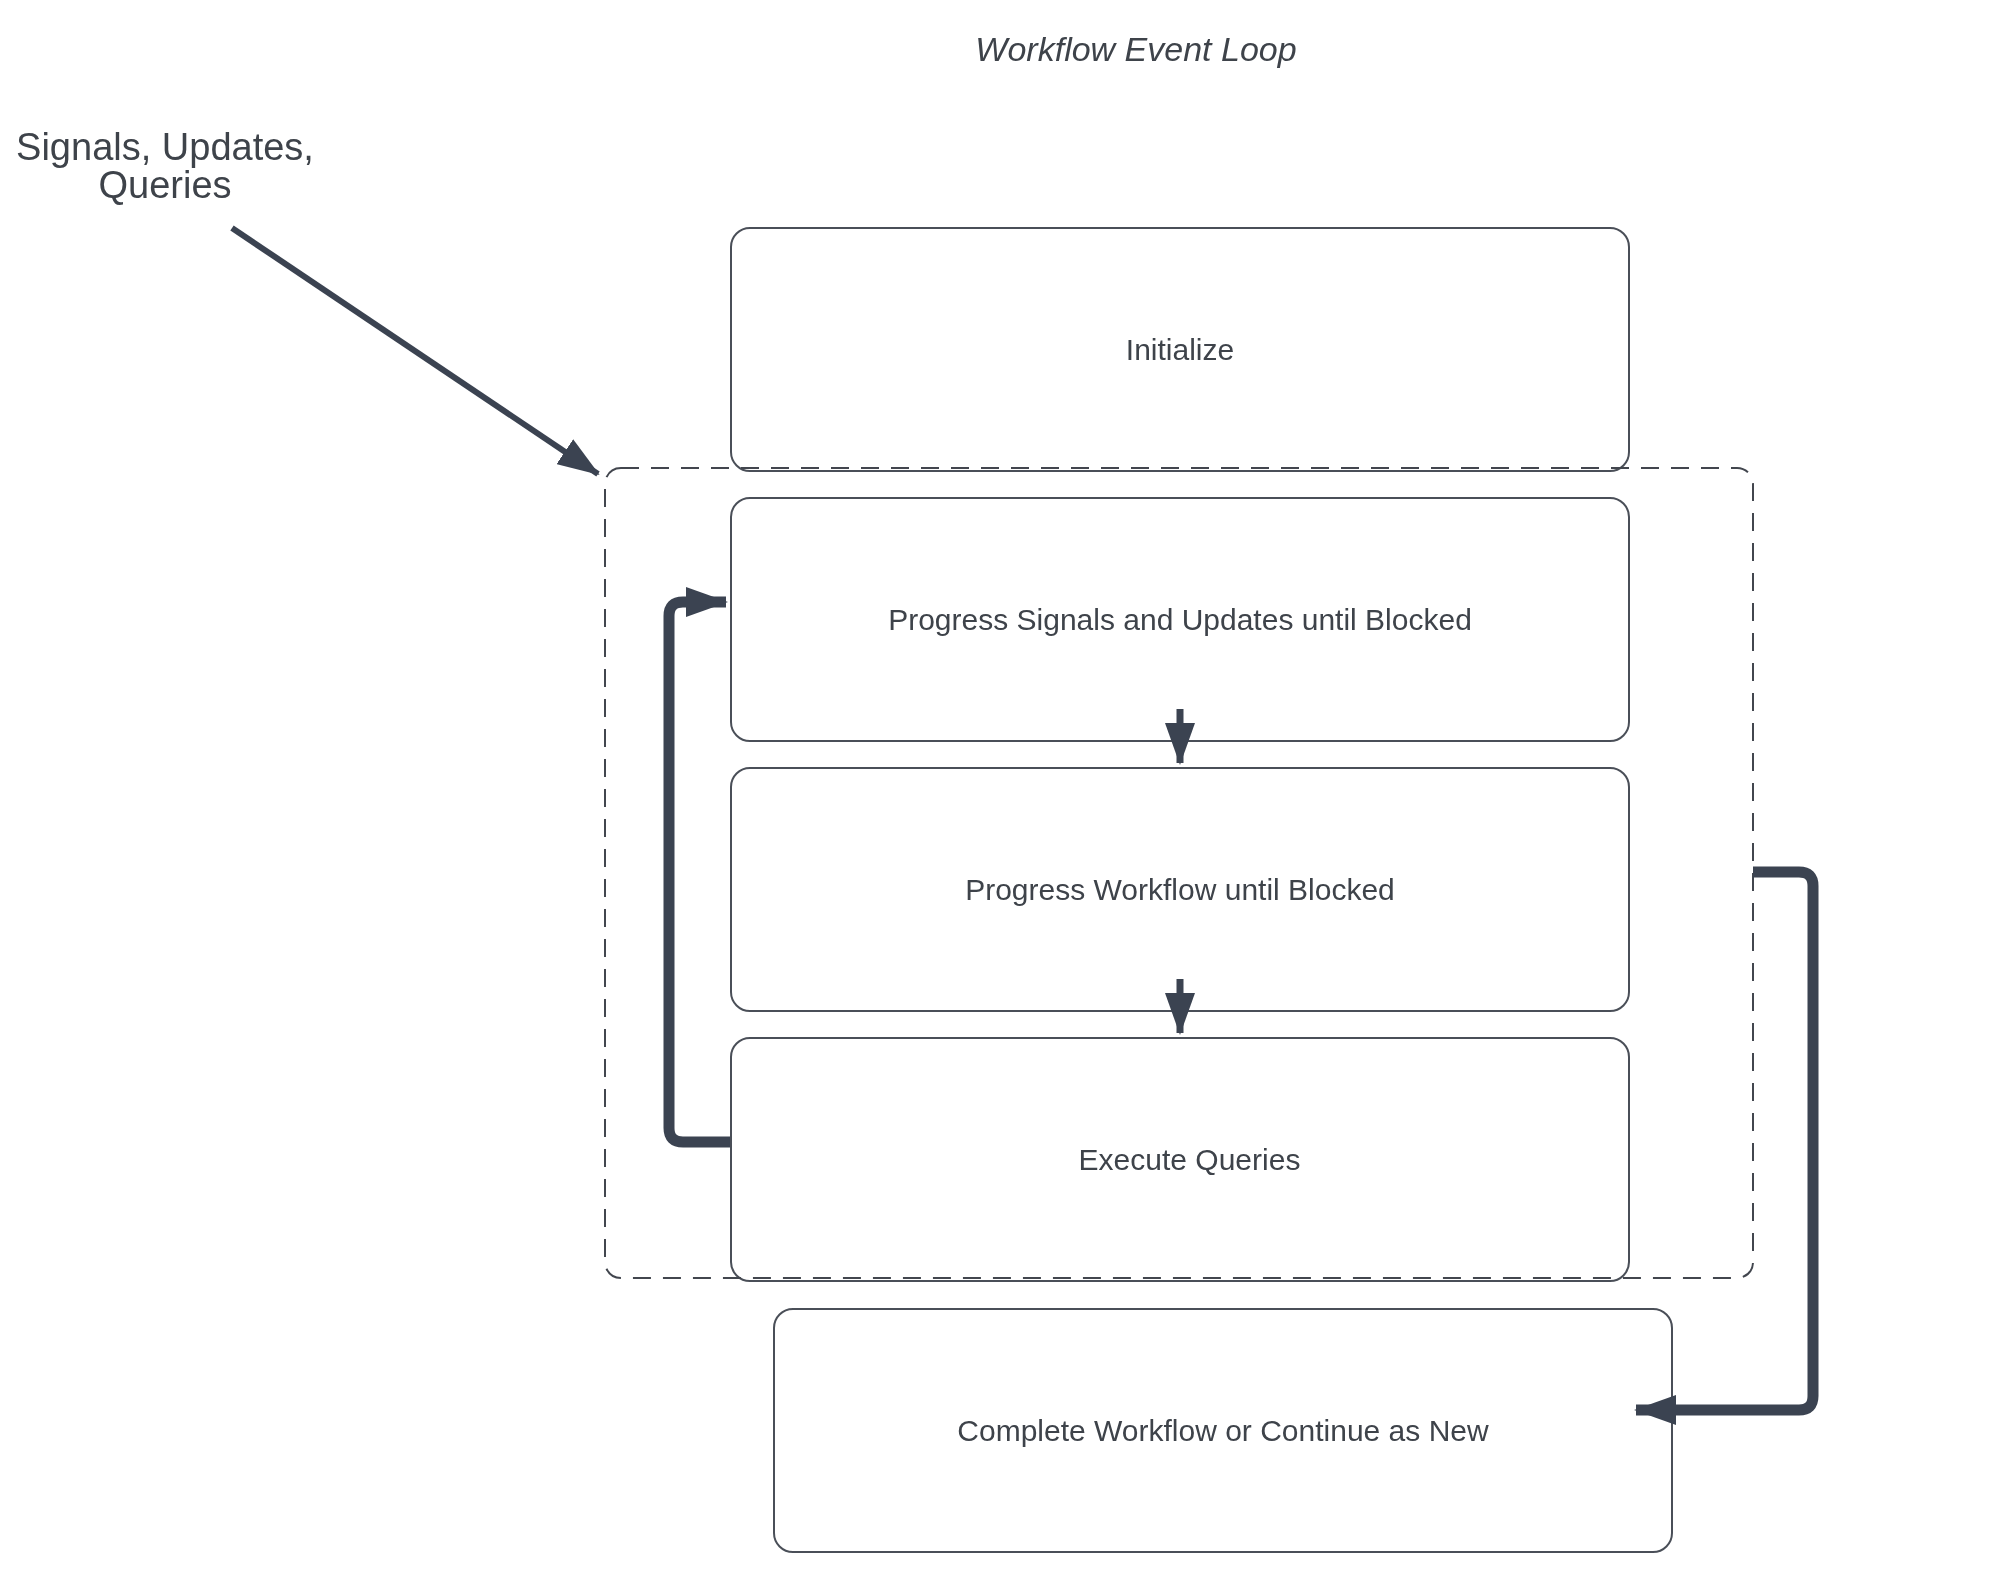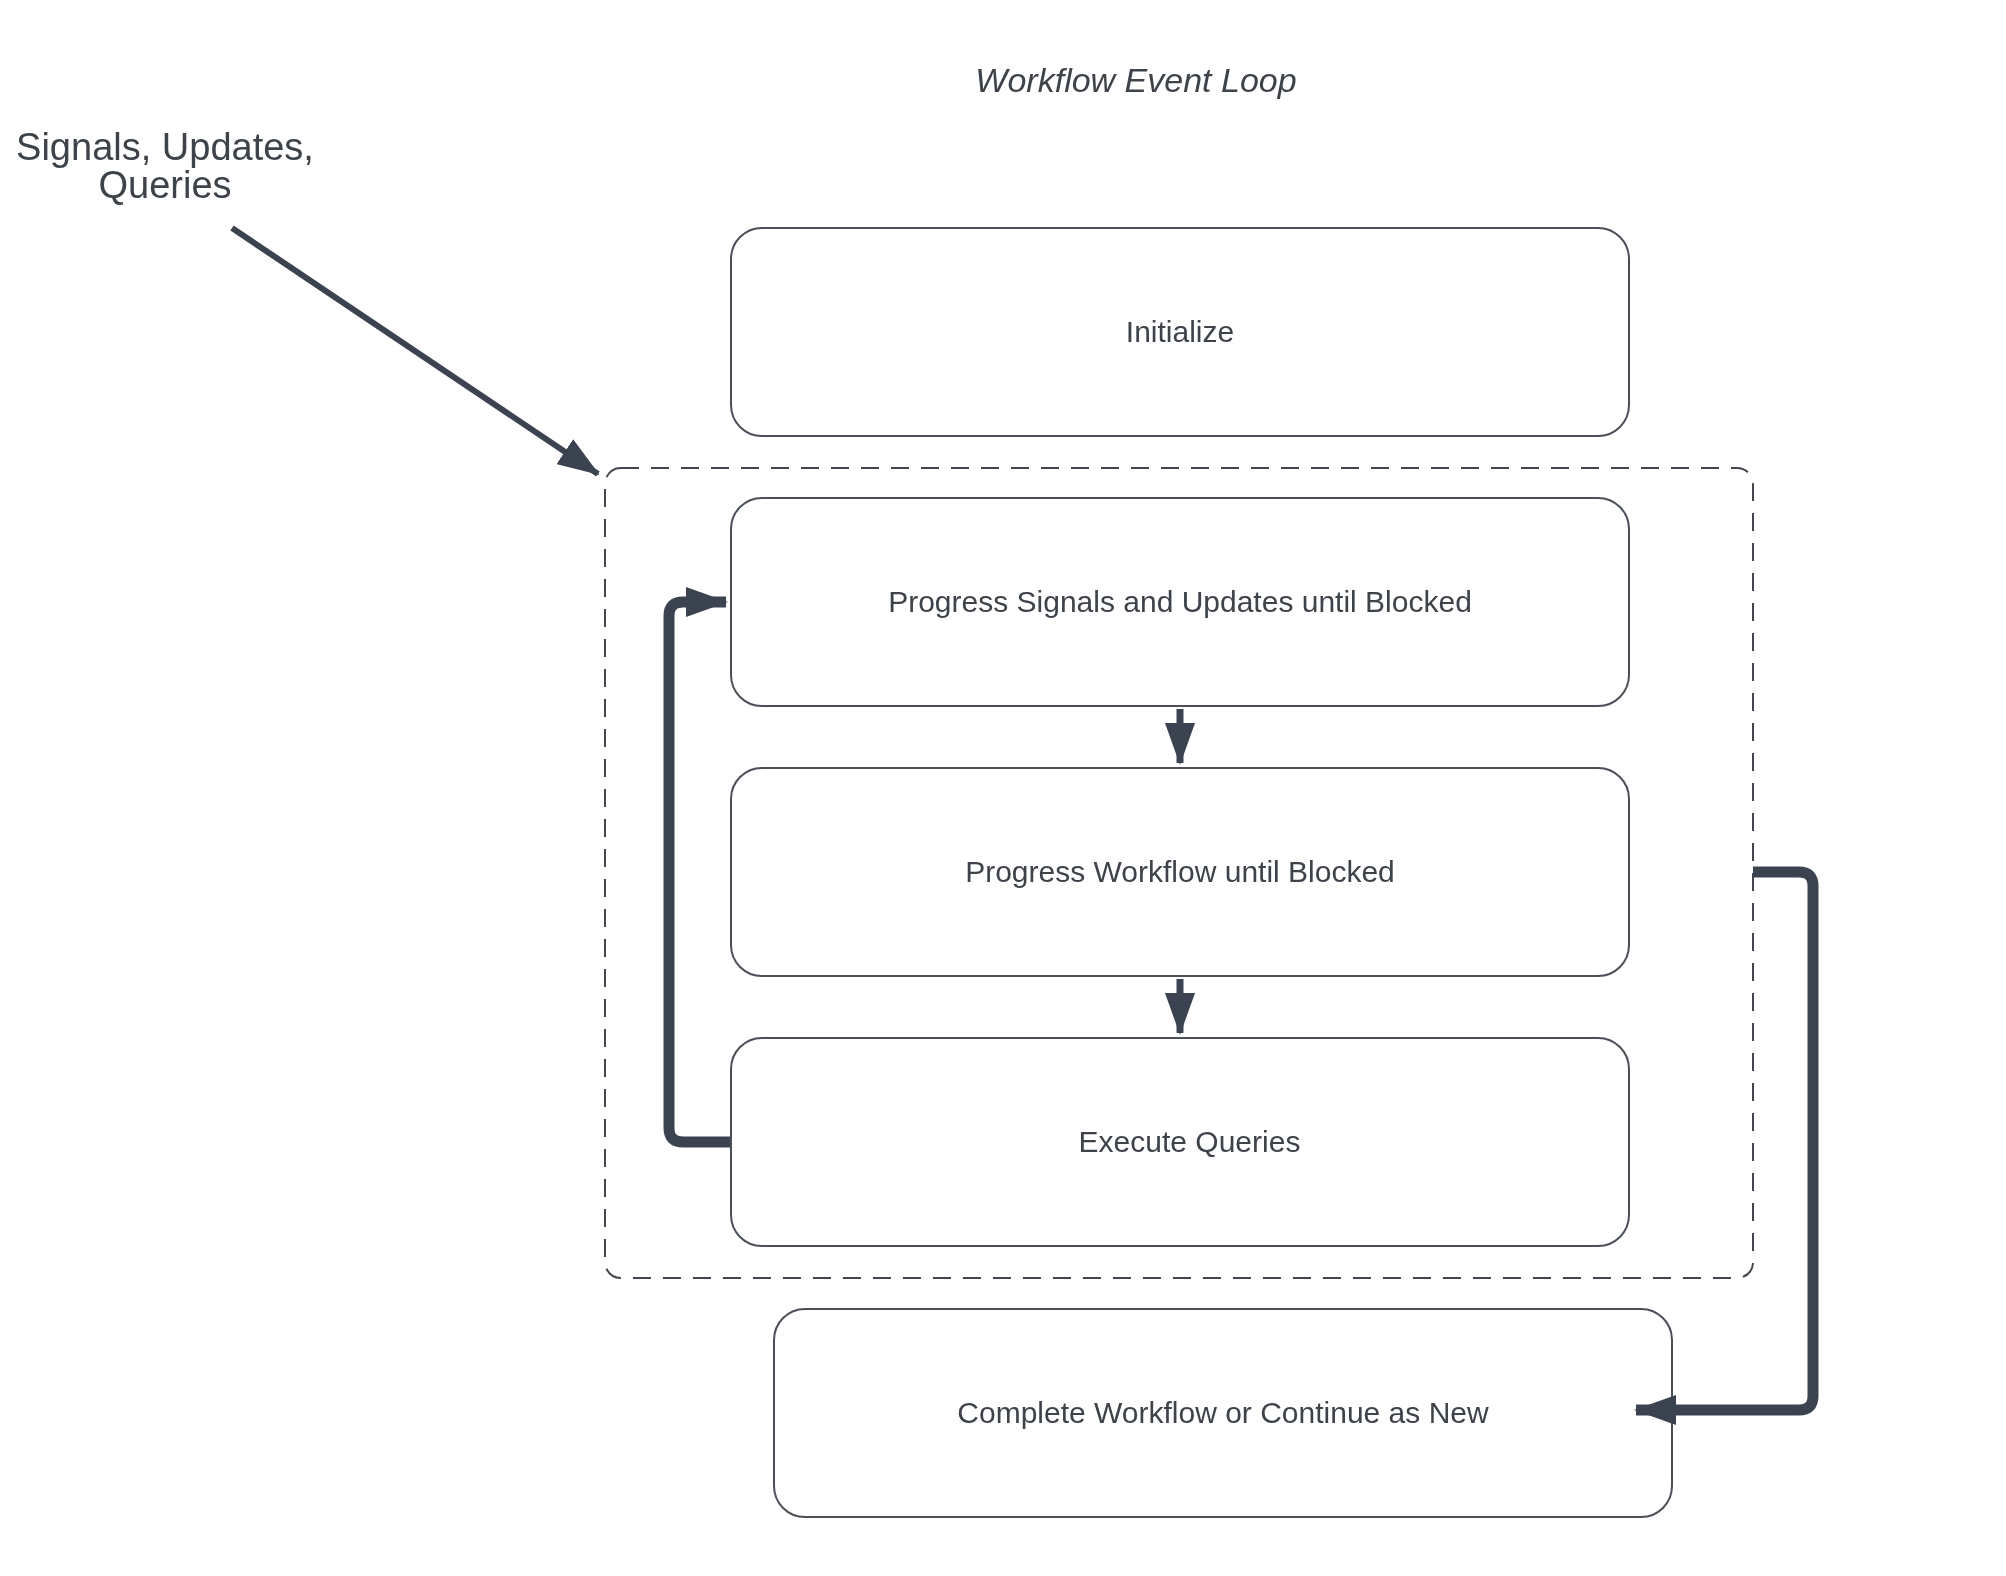--- a/index.html
+++ b/index.html
@@ -19,37 +19,36 @@
     font-family: "Liberation Sans", sans-serif;
     overflow: hidden;
   }
   .diagram-title {
     position: absolute;
     top: 30px; left: 803px; width: 666px;
     text-align: center;
     font-size: 34px;
     font-style: italic;
     color: var(--color-text);
-    margin-top: 31px;
   }
   .annotation {
     position: absolute;
     top: 128px; left: 15px; width: 300px;
     text-align: center;
     font-size: 38px;
     line-height: 38px;
     color: var(--color-text);
   }
   .annotation span { display: block; }
   .node {
     position: absolute;
-    left: 730px; width: 900px; height: 210px;
+    left: 730px; width: 900px; height: 245px;
     background: var(--color-background);
     border: 2px solid var(--color-box-border);
-    border-radius: 32px;
+    border-radius: 20px;
     display: flex;
     align-items: center;
     justify-content: center;
     text-align: center;
     font-size: 30px;
     color: var(--color-text);
     z-index: 2;
   }
   .node-initialize { top: 227px; }
   .node-progress-signals { top: 497px; }

